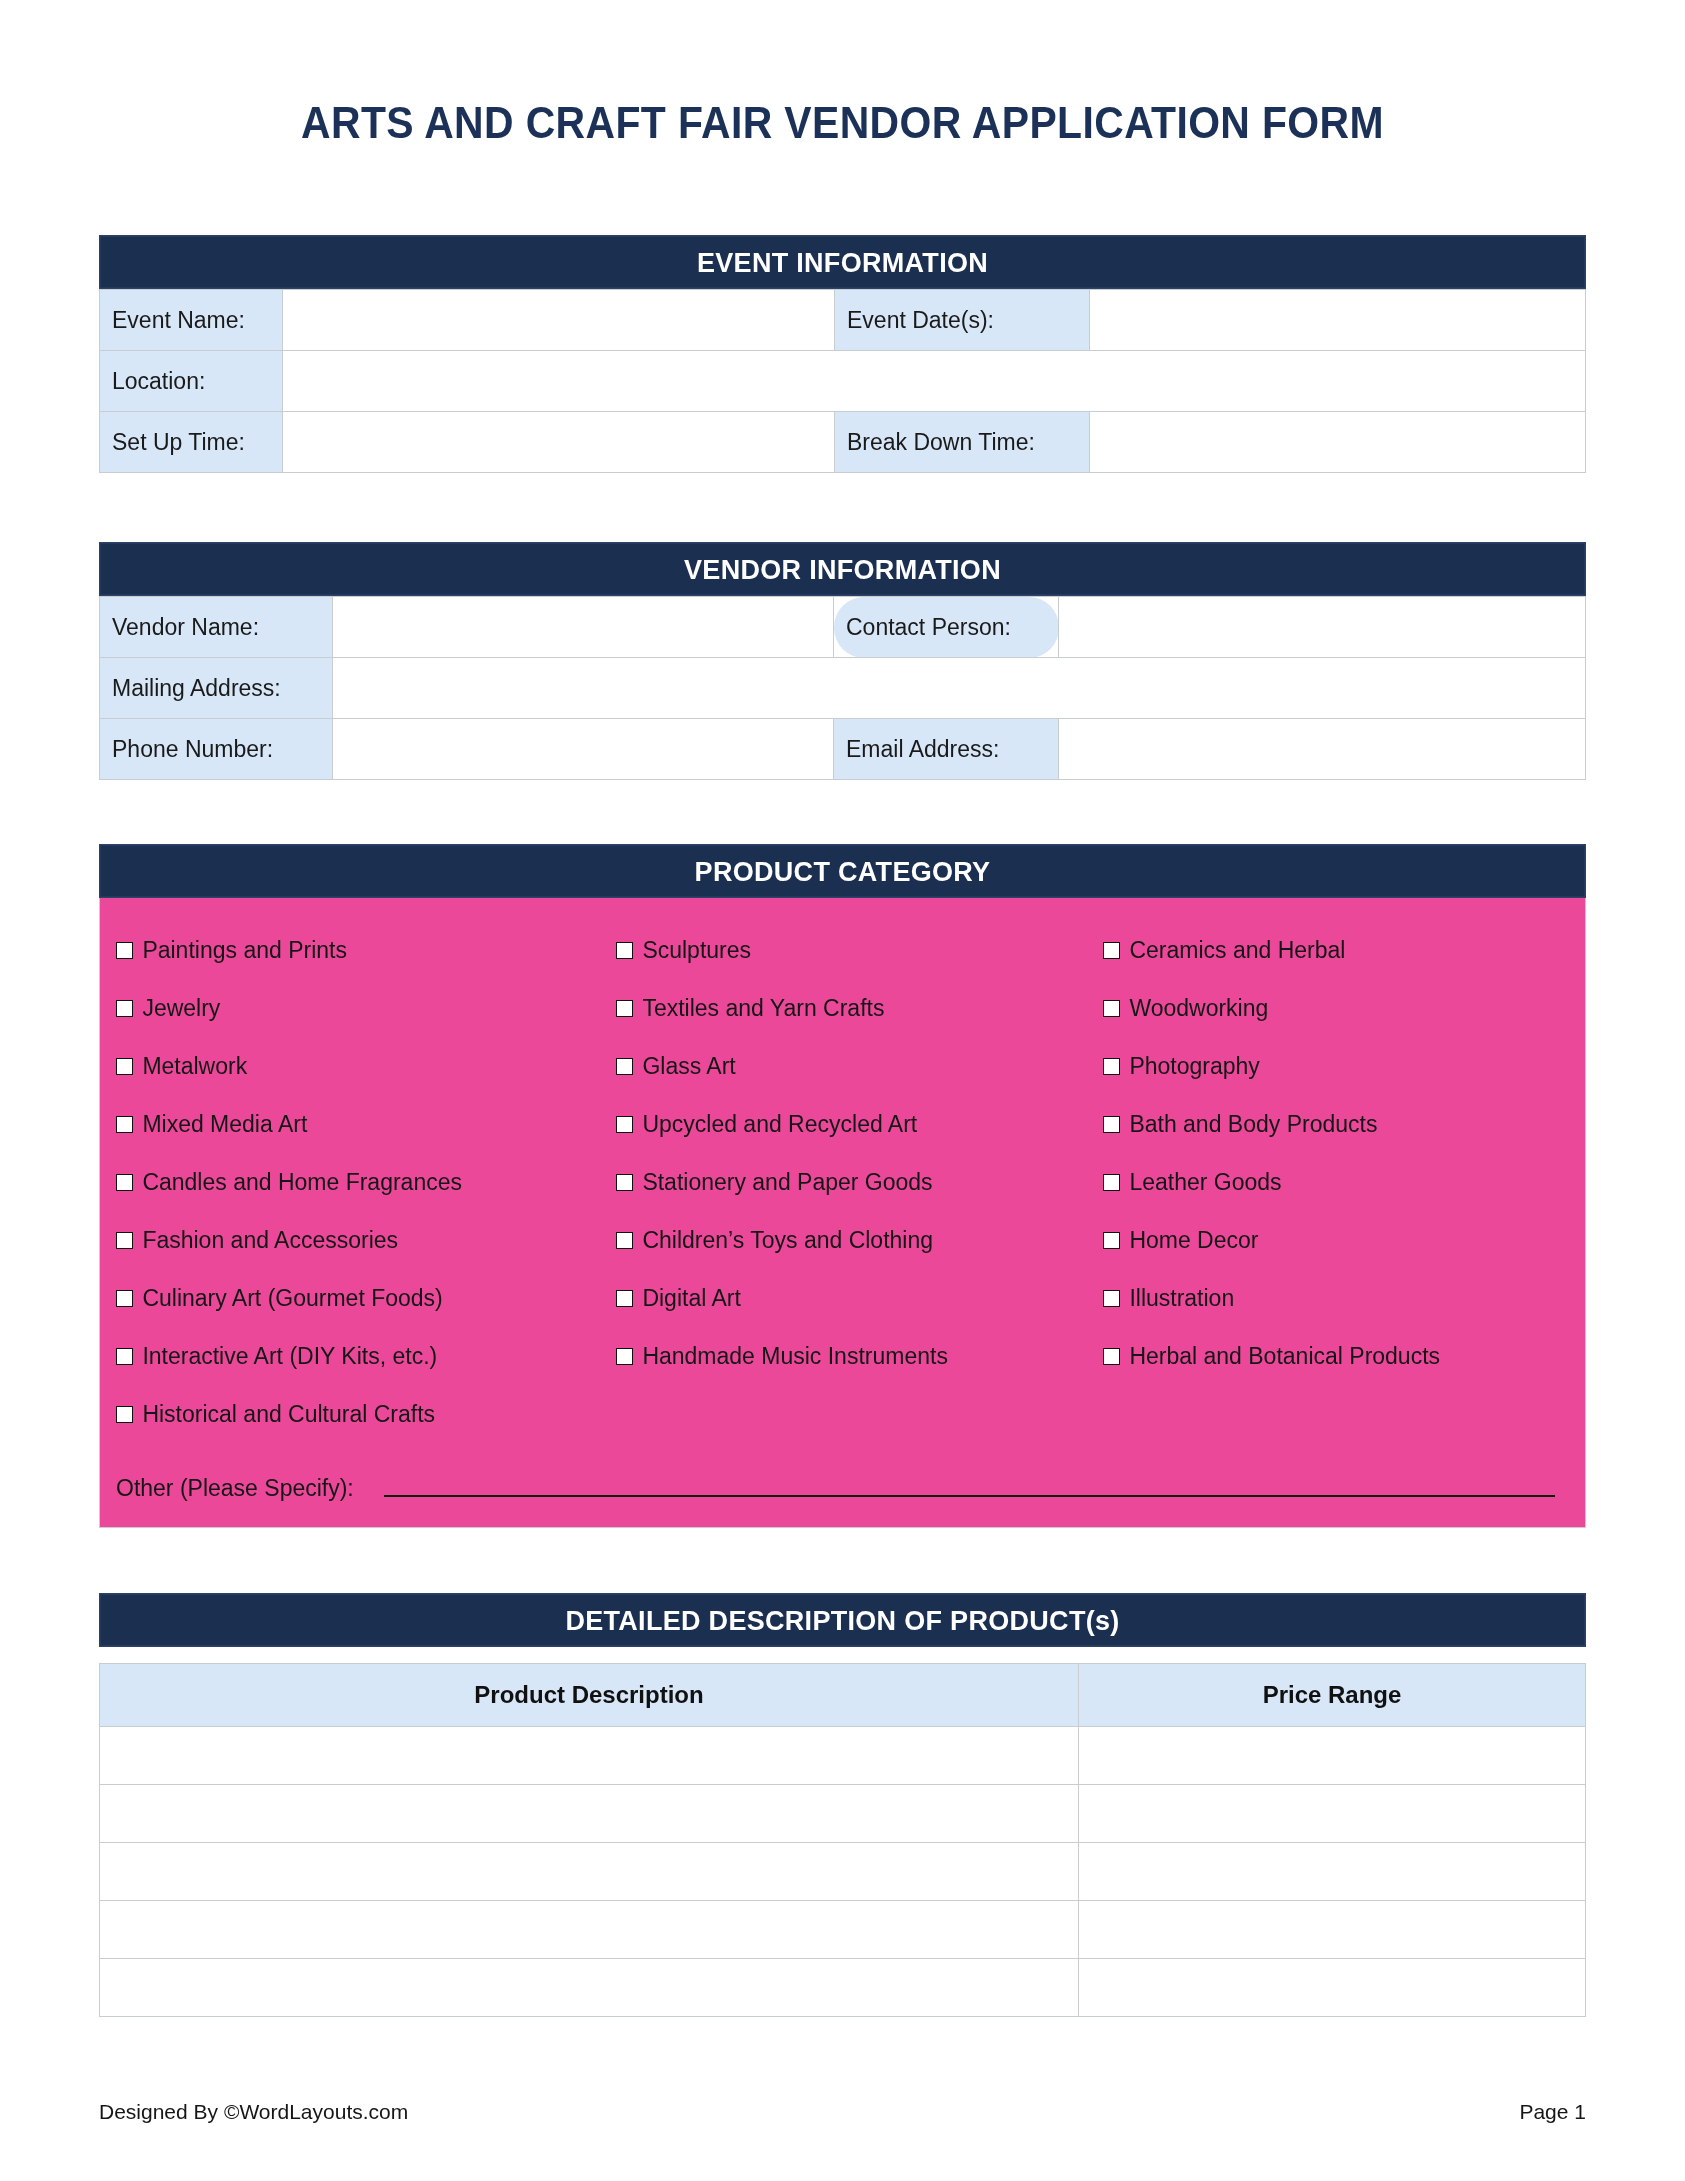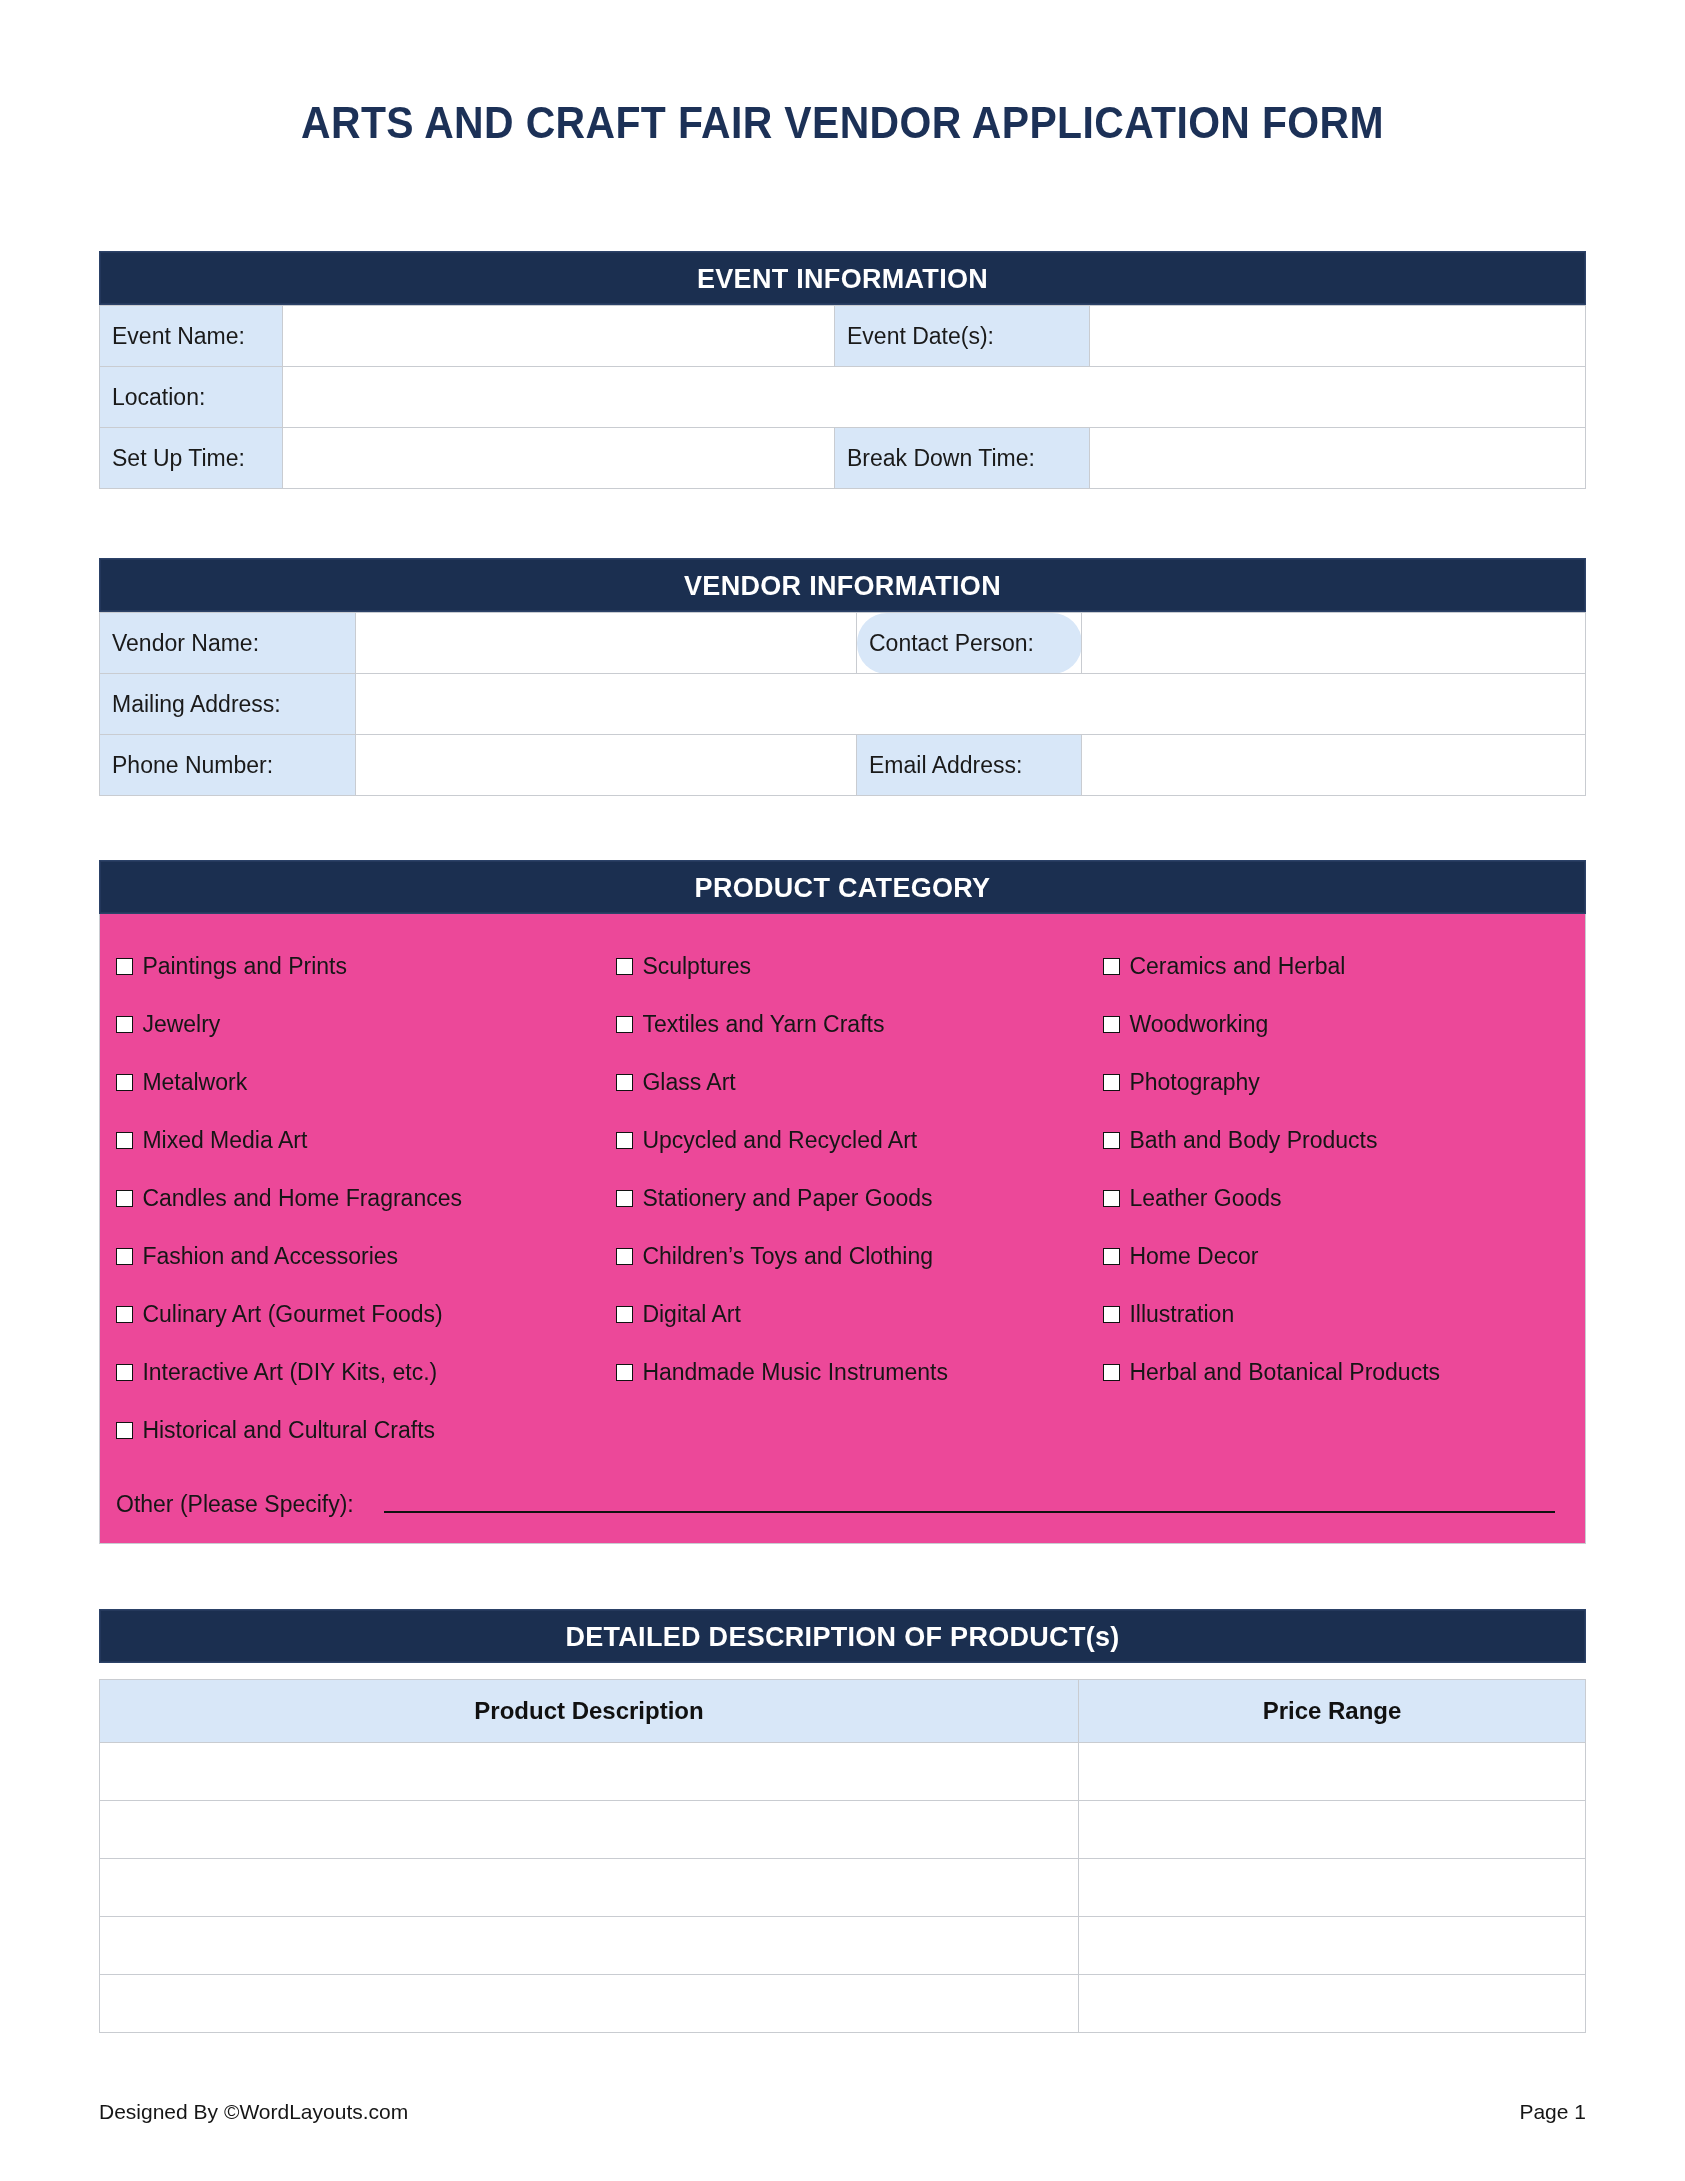--- a/index.html
+++ b/index.html
@@ -45,21 +45,20 @@
     background: #1b2f50;
     color: #ffffff;
     text-align: center;
     font-size: 27px;
     font-weight: bold;
     letter-spacing: 0.3px;
     height: 54px;
     line-height: 54px;
     border: 0.9px solid #2c4268;
     box-shadow: inset 0 0 0 0.9px #25395c;
-    margin-top: 16px;
   }
 
   
   .ftable {
     width: 100%;
     border-collapse: collapse;
     table-layout: fixed;
   }
   .ftable td {
     border: 0.9px solid #c9ccd1;
@@ -191,21 +190,21 @@
       </tr>
     </tbody>
       </table>
   </div>
 
   <div class="section" style="top:542px;">
     <div class="band">VENDOR INFORMATION</div>
     <table class="ftable">
       <tbody>
           <tr>
-        <td class="lbl" style="width:256px;">Vendor Name:</td>
+        <td class="lbl" style="width:233px;">Vendor Name:</td>
         <td style="width:501px;"></td>
         <td class="lbl" style="width:225px;border-radius:30px;">Contact Person:</td>
         <td></td>
       </tr>
       <tr>
         <td class="lbl">Mailing Address:</td>
         <td colspan="3"></td>
       </tr>
       <tr>
         <td class="lbl">Phone Number:</td>

